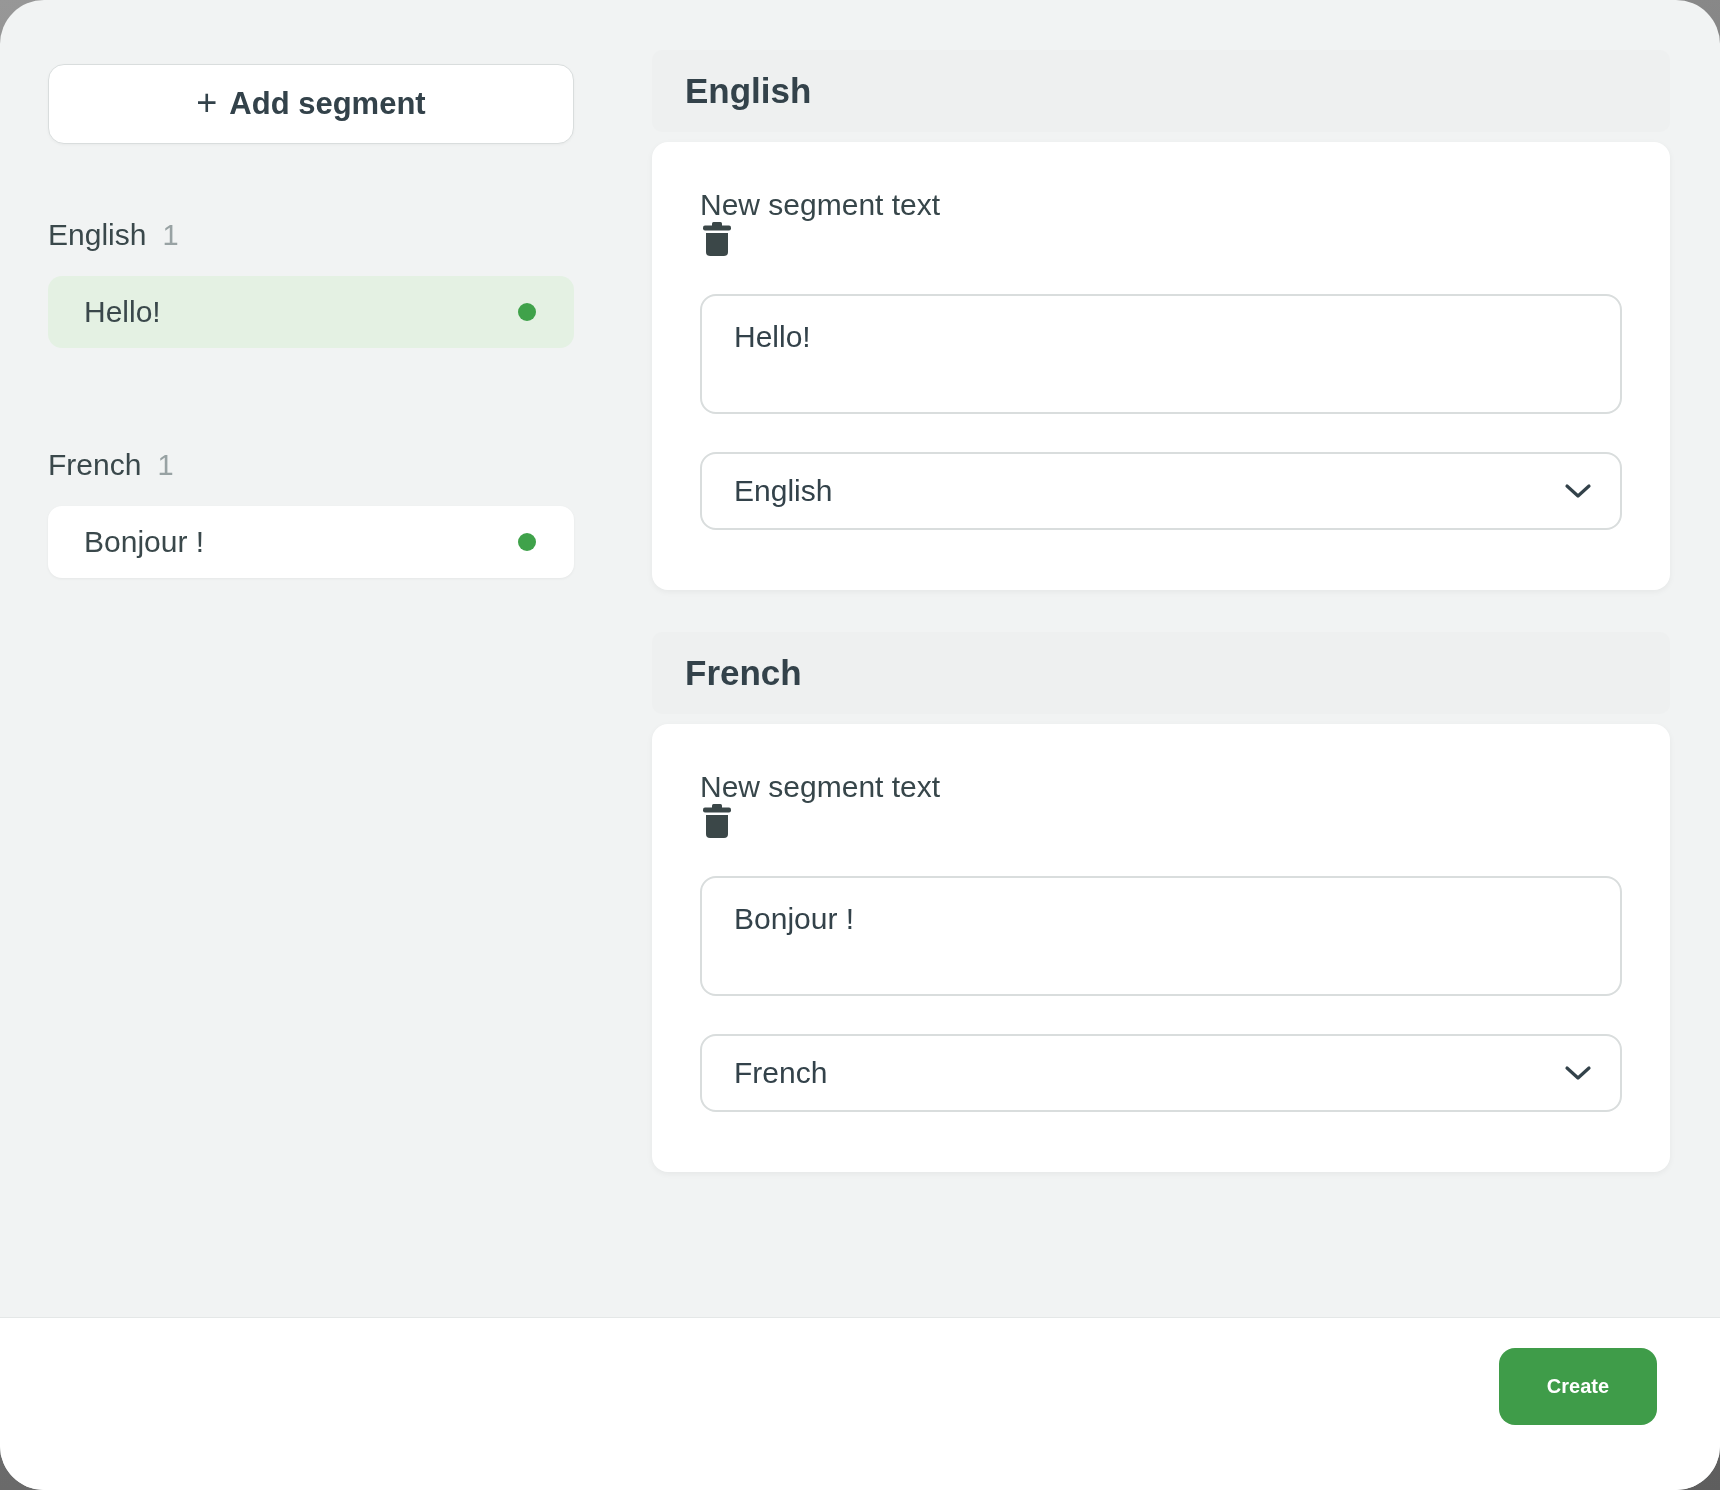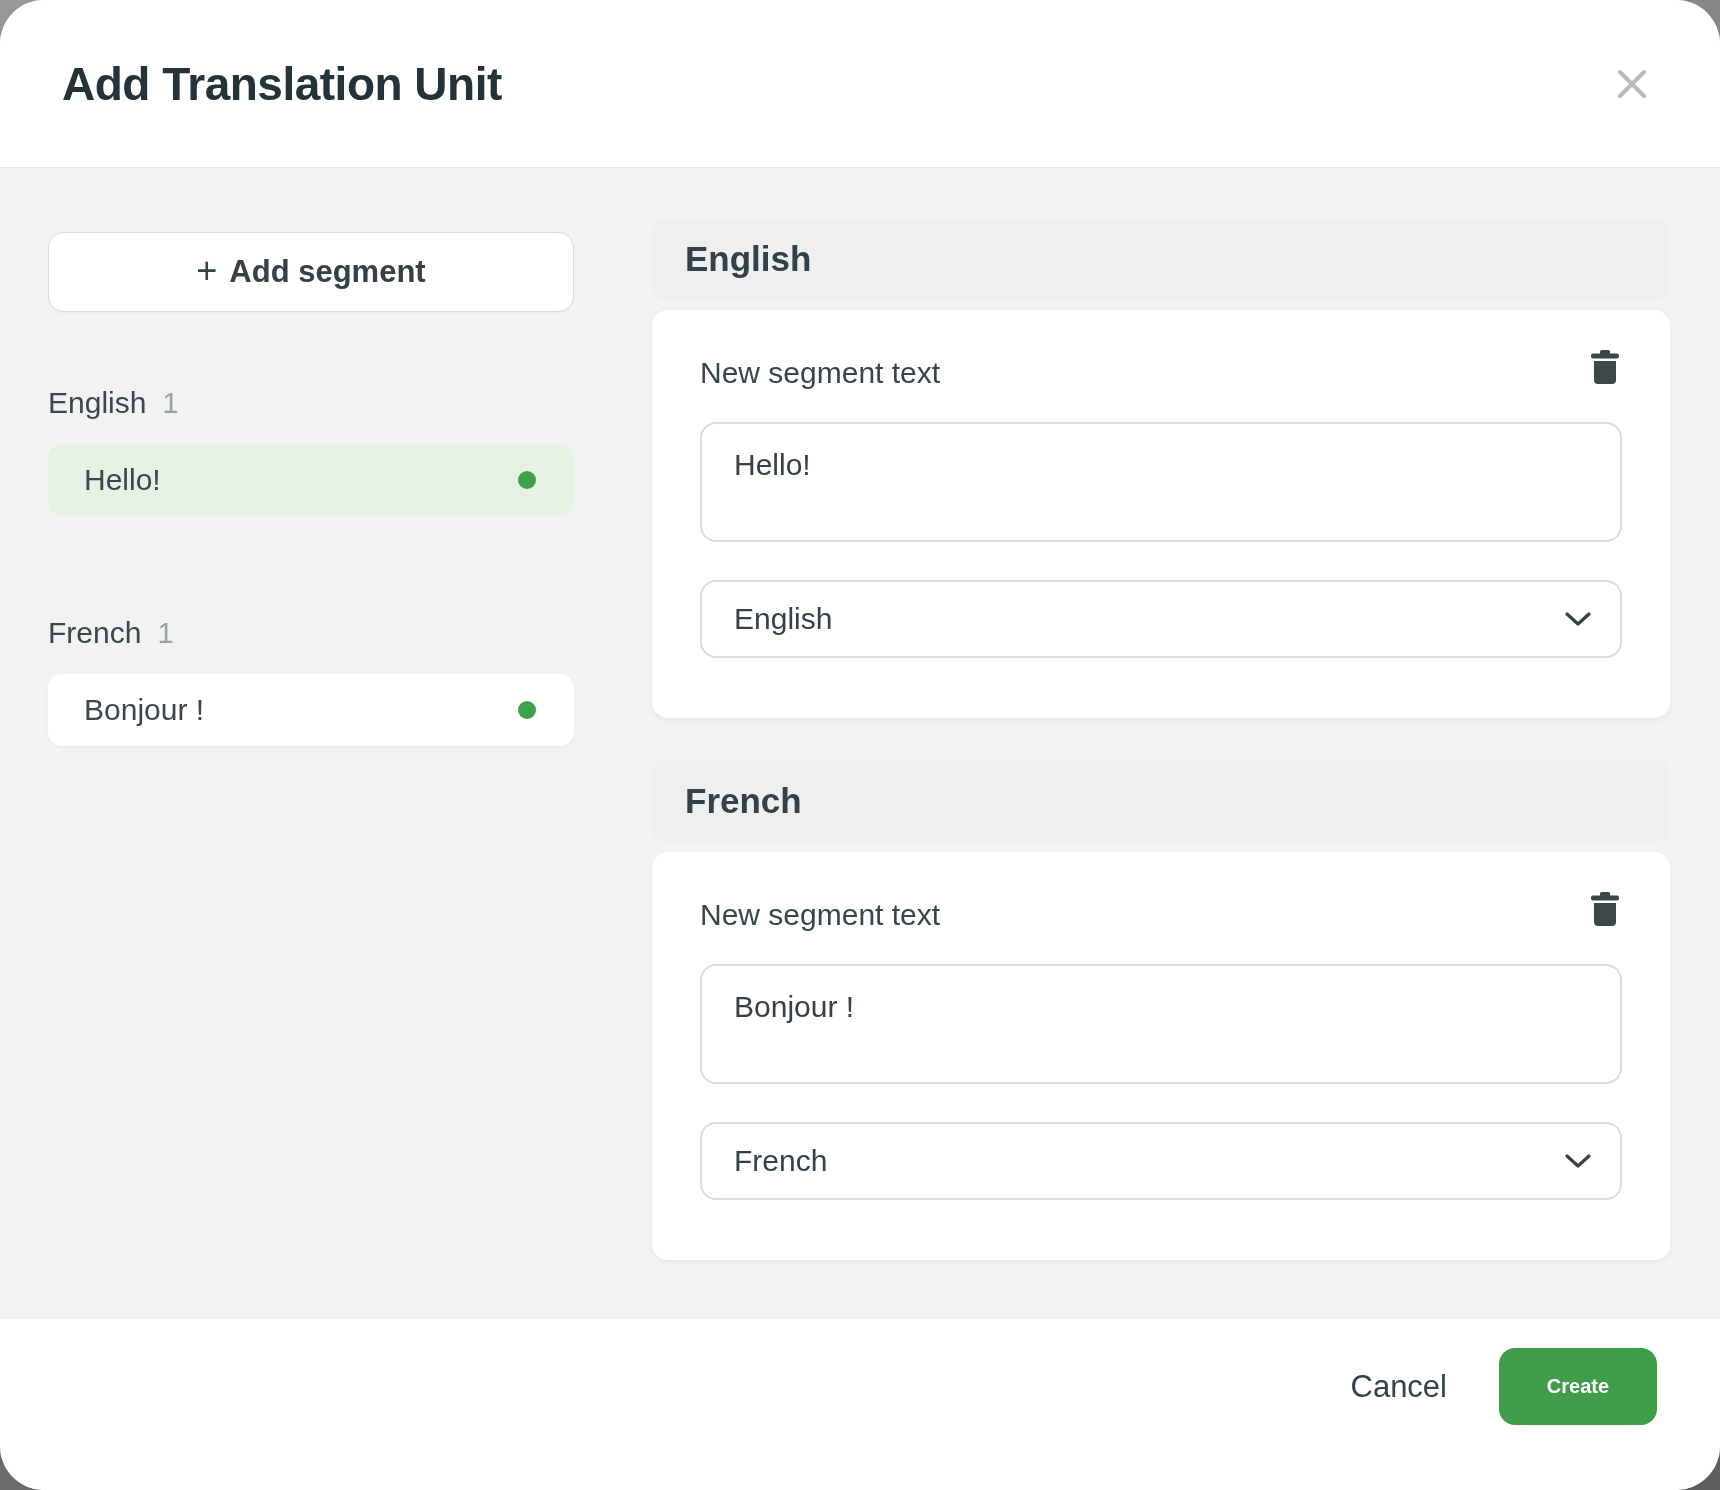--- a/index.html
+++ b/index.html
@@ -92,20 +92,21 @@
   .segment-card {
     margin-top: 10px; margin-bottom: 42px;
     background: #ffffff;
     border-radius: 16px;
     box-shadow: 0 2px 6px rgba(0,0,0,0.05);
     padding: 40px 48px 60px 48px;
   }
   .card-head {
     display: flex; align-items: flex-start; justify-content: space-between;
     margin-bottom: 32px;
+    flex-direction: column;
   }
   .card-label { font-size: 30px; color: #37464a; line-height: 34px; padding-top: 6px; }
   .trash-btn {
     background: transparent; border: none; cursor: pointer;
     padding: 0; width: 34px; height: 40px;
     display: flex; align-items: flex-start; justify-content: center;
   }
   .seg-textarea {
     display: block; width: 100%; height: 120px;
     border: 2px solid #d9dddd; border-radius: 16px;
@@ -143,31 +144,20 @@
     height: 77px; min-width: 158px; padding: 0 34px;
     background: #3f9c49; border: none; border-radius: 16px; cursor: pointer;
     font-family: inherit; font-size: 20px; font-weight: 600; color: #ffffff;
   }
 </style>
 </head>
 <body>
 
 <div class="modal">
 
-  <div class="modal-header">
-    <div class="modal-title">Add Translation Unit</div>
-    <button class="close-btn" aria-label="Close">
-      <span>
-        <svg width="40" height="40" viewBox="0 0 40 40">
-          <line x1="8" y1="8" x2="32" y2="32" stroke="#b6bbbc" stroke-width="4" stroke-linecap="round"></line>
-          <line x1="32" y1="8" x2="8" y2="32" stroke="#b6bbbc" stroke-width="4" stroke-linecap="round"></line>
-        </svg>
-      </span>
-    </button>
-  </div>
 
   <div class="modal-body">
 
     <div class="sidebar">
       <button class="add-segment-btn">
         <span class="plus-glyph">+</span>
         <span>Add segment</span>
       </button>
 
       <div class="group-label">
@@ -244,17 +234,16 @@
               <path d="M3 3 L14 13 L25 3" fill="none" stroke="#33424a" stroke-width="3.2" stroke-linecap="round" stroke-linejoin="round"></path>
             </svg>
           </span>
         </div>
       </div>
 
     </div>
   </div>
 
   <div class="modal-footer">
-    <button class="cancel-btn">Cancel</button>
     <button class="create-btn">Create</button>
   </div>
 
 </div>
 
 </body></html>

